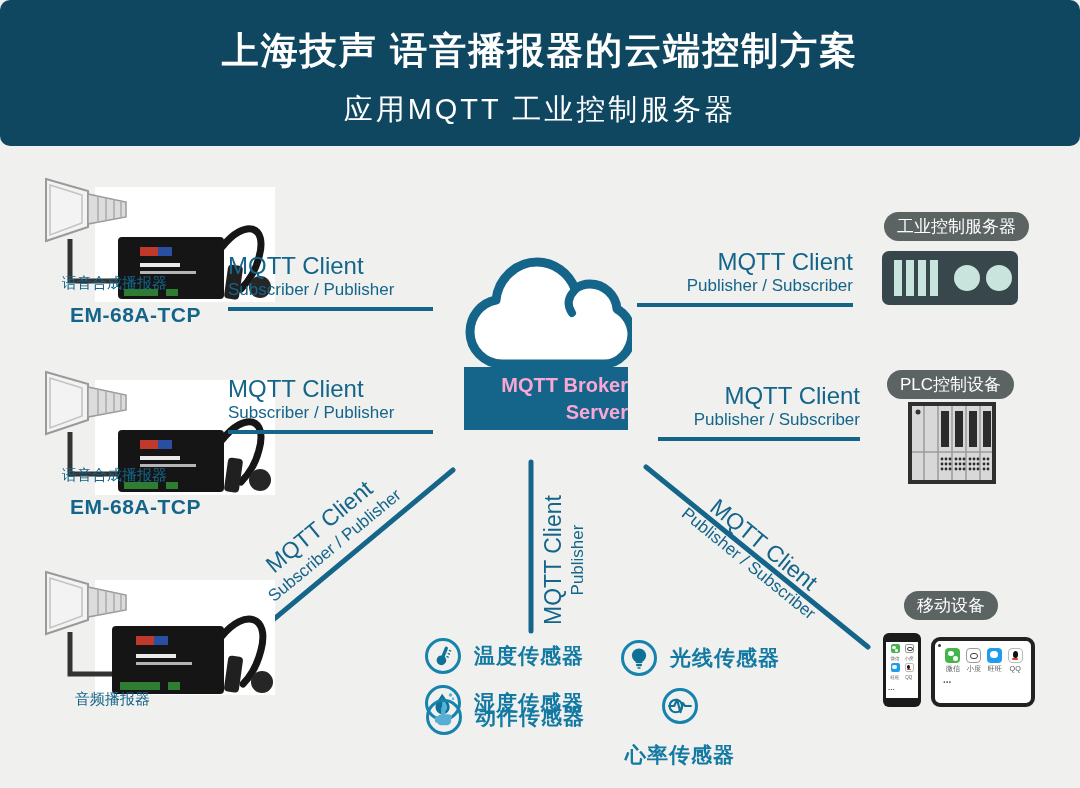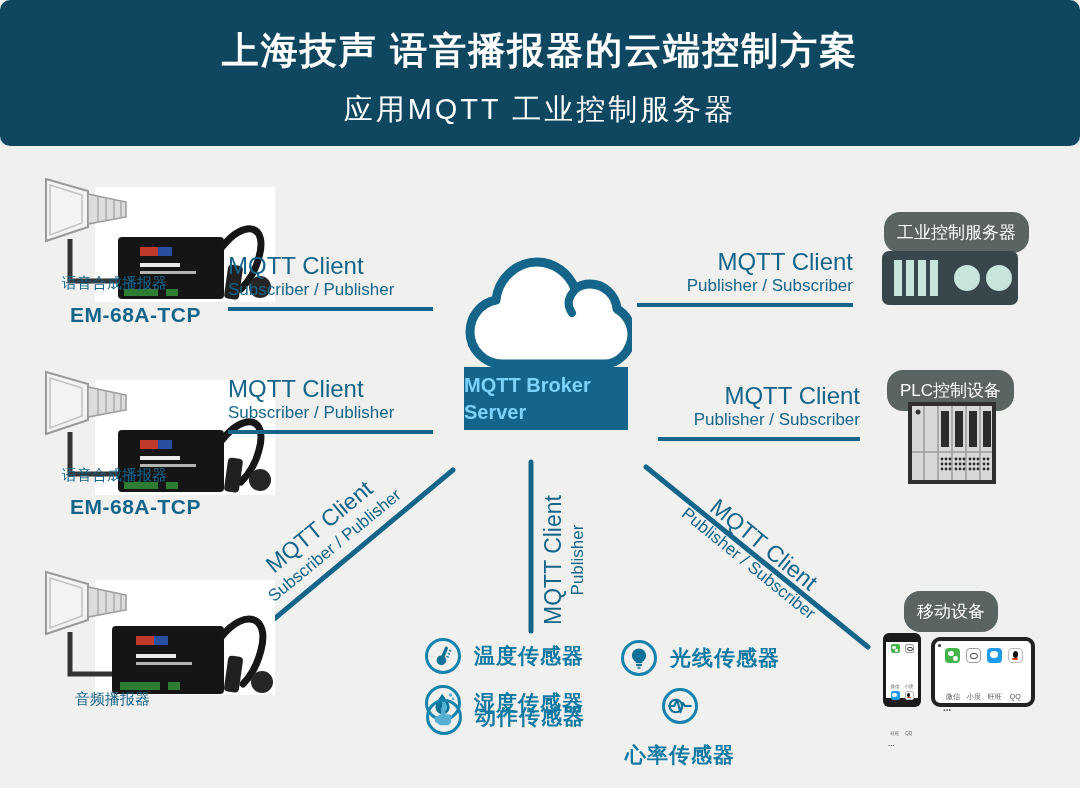--- a/index.html
+++ b/index.html
@@ -22,25 +22,25 @@
   .cl-right2{left:658px;top:383px;width:202px;text-align:right;}
   
   .rot{z-index:2;color:#15658a;text-align:center;width:240px;}
   .rot .c-title{font-size:23px;line-height:27px;}
   .rot .c-roles{font-size:17px;line-height:21px;}
   .rot-left{left:206px;top:511px;transform:rotate(-39.5deg);}
   .rot-vert{left:481px;top:536px;width:165px;transform:rotate(-90deg);}
   .rot-right{left:637px;top:529px;transform:rotate(39deg);}
   
   .cloud{left:456px;top:248px;z-index:3;}
-  .broker{left:464px;top:367px;width:164px;height:63px;background:#15658a;color:#7dd3fc;z-index:3;
-          text-align:left;font-weight:700;font-size:20px;line-height:27px;padding-top:5px;box-sizing:border-box;}
+  .broker{left:464px;top:367px;width:164px;height:63px;background:#15658a;color:#f9a8d4;z-index:3;
+          text-align:right;font-weight:700;font-size:20px;line-height:27px;padding-top:5px;box-sizing:border-box;}
   
   .badge{z-index:3;background:#5c6363;color:#fff;font-size:17px;line-height:17px;
-         padding:12px 13px;border-radius:16px;white-space:nowrap;}
+         padding:6px 13px;border-radius:16px;white-space:nowrap;}
   .badge-industrial{left:884px;top:212px;}
   .badge-plc{left:887px;top:370px;}
   .badge-mobile{left:904px;top:591px;}
   
   .dev{z-index:2;}
   .dev-name{z-index:2;color:#15658a;font-size:15px;}
   .dev-model{z-index:2;color:#15658a;font-size:21px;font-weight:700;letter-spacing:0.5px;}
   
   .sensor{z-index:2;display:flex;align-items:center;gap:13px;}
   .s-circle{width:36px;height:36px;border:3px solid #1583ad;border-radius:50%;box-sizing:border-box;
@@ -49,21 +49,21 @@
   .sen1{left:425px;top:638px;} .sen2{left:425px;top:685px;} .sen3{left:426px;top:699px;justify-content:space-between;}
   .sen4{left:621px;top:640px;} .sen5{left:625px;top:688px;flex-direction:column;}
   
   .phone{left:883px;top:633px;width:38px;height:74px;background:#1b1b1b;border-radius:6px;z-index:3;
          display:flex;align-items:center;justify-content:center;}
   .phone-screen{width:32px;height:56px;background:#fff;display:grid;grid-template-columns:1fr 1fr;
                 padding:2px 2px 0 2px;box-sizing:border-box;align-content:start;}
   .tablet{left:931px;top:637px;width:104px;height:70px;background:#fff;border:4px solid #222;
           border-radius:9px;z-index:3;box-sizing:border-box;padding:7px 6px 0 8px;}
   .cam-dot{position:absolute;left:3px;top:3px;width:3px;height:3px;border-radius:50%;background:#333;}
-  .app{display:flex;flex-direction:column;align-items:center;width:22px;gap:28px;}
+  .app{display:flex;flex-direction:column;align-items:center;width:22px;}
   .app-row{display:flex;gap:2px;}
   .app .ic{width:15px;height:15px;border-radius:4px;position:relative;display:block;}
   .phone .app{width:14px;}
   .phone .ic{width:9px;height:9px;border-radius:2px;}
   .app .lb{font-size:8px;color:#555;line-height:9px;margin-top:1px;white-space:nowrap;transform:scale(.9);}
   .phone .lb{font-size:6px;transform:scale(.75);}
   .ic-wechat{background:#44b549;}
   .ic-wechat::before{content:"";position:absolute;left:18%;top:18%;width:42%;height:38%;background:#fff;border-radius:50%;}
   .ic-wechat::after{content:"";position:absolute;right:14%;bottom:16%;width:32%;height:30%;background:#fff;border-radius:50%;}
   .ic-xiaodu{background:#fff;border:1px solid #9a9a9a;box-sizing:border-box;}

